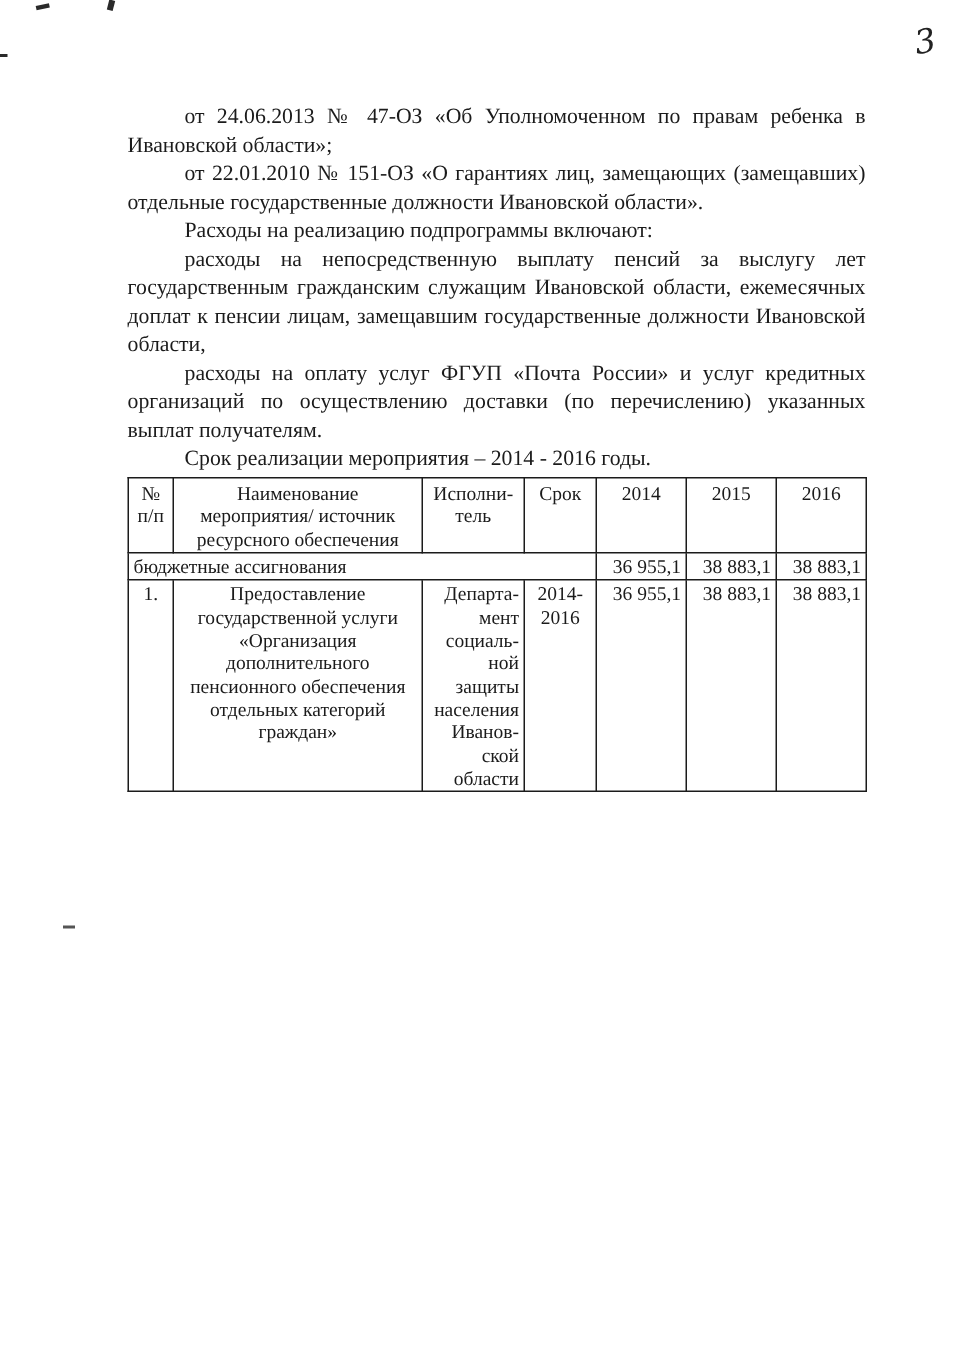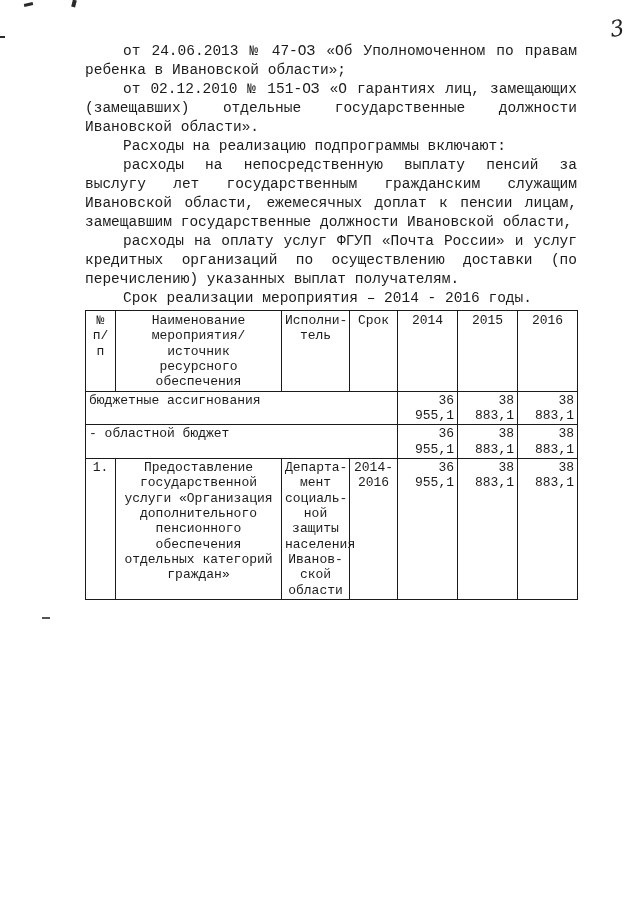--- a/index.html
+++ b/index.html
@@ -28,23 +28,22 @@
     color: #222;
   }
   .artifact { position: absolute; background: #2a2a2a; }
   .a1 { left: 24px; top: 3px;  width: 9px;  height: 3px; transform: rotate(-12deg); }
   .a2 { left: 72px; top: 0px;  width: 4px;  height: 7px; transform: rotate(14deg); }
   .a3 { left: 0px;  top: 36px; width: 5px;  height: 2px; }
   .a4 { left: 42px; top: 617px; width: 8px; height: 2px; opacity: .8; }
   .content {
     position: absolute;
     left: 85px;
-    top: 42px;
+    top: 69px;
     width: 492px;
-    font-family: Liberation Mono, monospace;
   }
   .para {
     font-size: 14.5px;
     line-height: 19px;
     text-align: justify;
     text-indent: 38px;
   }
   .units-note {
     margin-top: 6px;
     text-align: right;
@@ -67,39 +66,39 @@
   }
   .program-table th {
     text-align: center;
     white-space: pre-line;
     padding-top: 2px;
   }
   .cell-label { text-align: left; padding-left: 4px; }
   .cell-val   { text-align: right; padding-right: 5px; }
   .cell-num   { text-align: center; }
   .cell-name  { text-align: center; padding: 2px 3px 2px 6px; }
-  .cell-exec  { text-align: center; white-space: pre-line; padding-top: 2px; }
+  .cell-exec  { text-align: right; white-space: pre-line; padding-top: 2px; }
   .cell-term  { text-align: center; white-space: pre-line; padding-top: 2px; }
 </style>
 </head>
 <body>
 
 <div class="page">
 
   <div class="artifact a1"></div>
   <div class="artifact a2"></div>
   <div class="artifact a3"></div>
   <div class="artifact a4"></div>
 
   <div class="page-number">3</div>
 
   <div class="content">
 
     <p class="para">от 24.06.2013 № 47-ОЗ «Об Уполномоченном по правам ребенка в Ивановской области»;</p>
-    <p class="para">от 02.12.2010 № 151-ОЗ «О гарантиях лиц, замещающих (замещавших) отдельные государственные должности Ивановской области».</p>
+    <p class="para">от 22.01.2010 № 151-ОЗ «О гарантиях лиц, замещающих (замещавших) отдельные государственные должности Ивановской области».</p>
     <p class="para">Расходы на реализацию подпрограммы включают:</p>
     <p class="para">расходы на непосредственную выплату пенсий за выслугу лет государственным гражданским служащим Ивановской области, ежемесячных доплат к пенсии лицам, замещавшим государственные должности Ивановской области,</p>
     <p class="para">расходы на оплату услуг ФГУП «Почта России» и услуг кредитных организаций по осуществлению доставки (по перечислению) указанных выплат получателям.</p>
     <p class="para">Срок реализации мероприятия – 2014 - 2016 годы.</p>
 
 
     <table class="program-table">
       <colgroup>
         <col style="width:30px">
         <col style="width:166px">
@@ -126,26 +125,20 @@
       </tr>
 
 
       <tr>
         <td colspan="4" class="cell-label">бюджетные ассигнования</td>
         <td class="cell-val">36 955,1</td>
         <td class="cell-val">38 883,1</td>
         <td class="cell-val">38 883,1</td>
       </tr>
 
-      <tr>
-        <td colspan="4" class="cell-label">- областной бюджет</td>
-        <td class="cell-val">36 955,1</td>
-        <td class="cell-val">38 883,1</td>
-        <td class="cell-val">38 883,1</td>
-      </tr>
 
       <tr>
         <td class="cell-num">1.</td>
         <td class="cell-name">Предоставление государственной услуги «Организация дополнительного пенсионного обеспечения отдельных категорий граждан»</td>
         <td class="cell-exec">Департа-
 мент
 социаль-
 ной
 защиты
 населения

